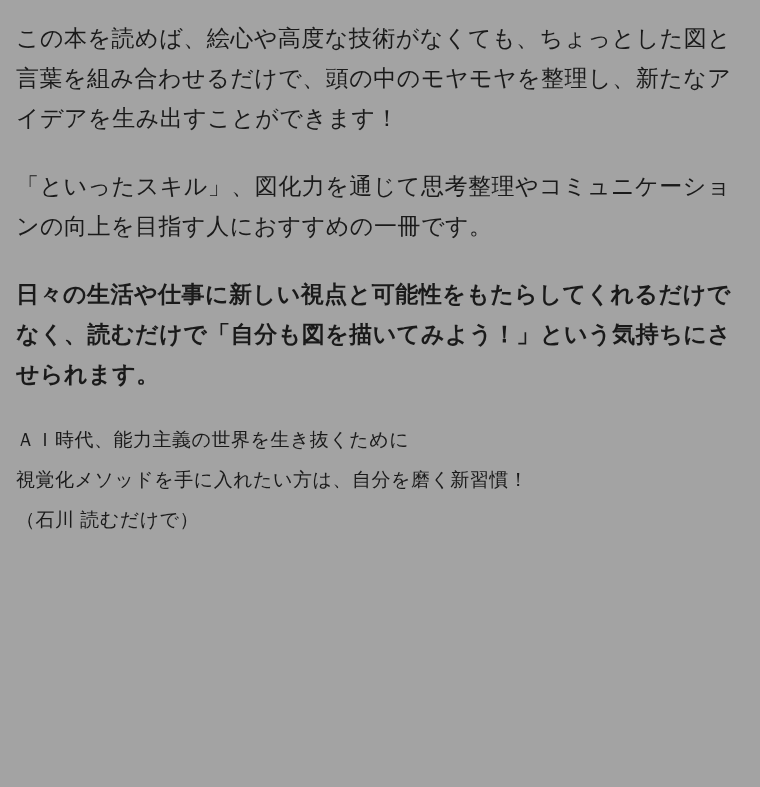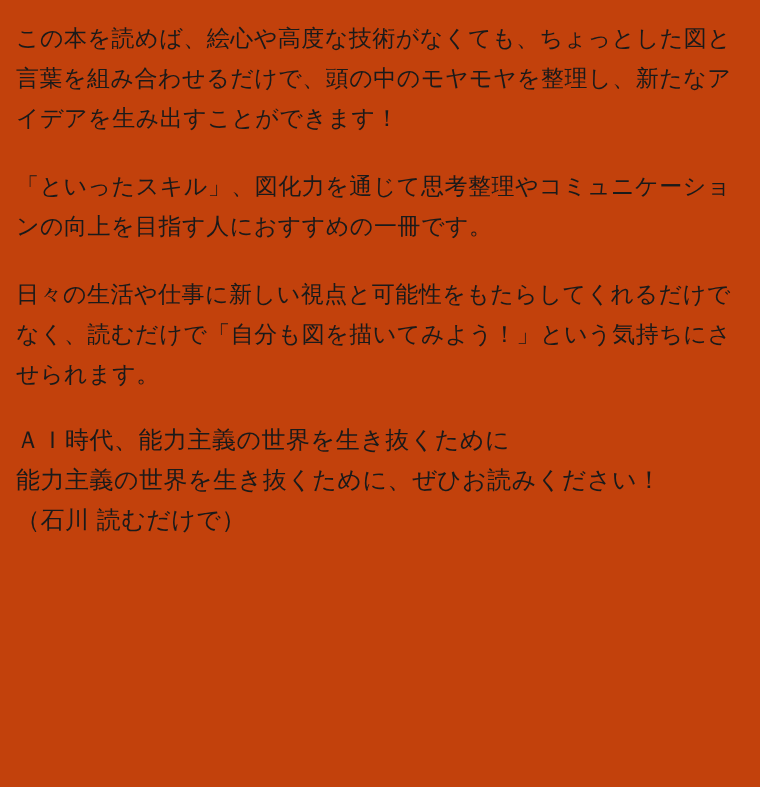--- a/index.html
+++ b/index.html
@@ -12,55 +12,56 @@
     background: #e8e8e8;
     font-family: "Liberation Sans", "DejaVu Sans", sans-serif;
     color: #1a1a1a;
     overflow: hidden;
   }
   .review-body {
     box-sizing: border-box;
     width: 760px;
     height: 787px;
     padding: 18px 16px 10px 16px;
-    background: #c2410c;
+    background: #a3a3a3;
   }
   .para {
     font-size: 23px;
     line-height: 40px;
     letter-spacing: 0.5px;
     margin: 0 0 28px 0;
     text-align: left;
     word-break: break-all;
   }
   .para:last-child {
     margin-bottom: 0;
   }
   .para.tight {
     margin-bottom: 26px;
+    font-weight: bold;
   }
   .bold {
     font-weight: bold;
   }
   .signature {
-    font-size: 24px;
+    font-size: 19px;
     line-height: 40px;
     letter-spacing: 0.5px;
     margin: 0;
   }
 </style>
 </head>
 <body>
 
 <div class="review-body">
 
   <p class="para"><span>この本を読めば、絵心や高度な技術がなくても、ちょっとした図と言葉を組み合わせるだけで、頭の中のモヤモヤを整理し、新たなアイデアを生み出すことができます！</span></p>
 
 
   <p class="para"><span>「といったスキル」、図化力を通じて思考整理やコミュニケーションの向上を目指す人におすすめの一冊です。</span></p>
 
   <p class="para tight"><span>日々の生活や仕事に新しい視点と可能性をもたらしてくれるだけでなく、読むだけで「自分も図を描いてみよう！」という気持ちにさせられます。</span></p>
 
   <p class="signature">ＡＩ時代、能力主義の世界を生き抜くために</p>
-  <p class="signature">能力主義の世界を生き抜くために、ぜひお読みください！</p>
+  <p class="signature">視覚化メソッドを手に入れたい方は、自分を磨く新習慣！</p>
   <p class="signature">（石川 読むだけで）</p>
 
 </div>
 
 </body></html>

